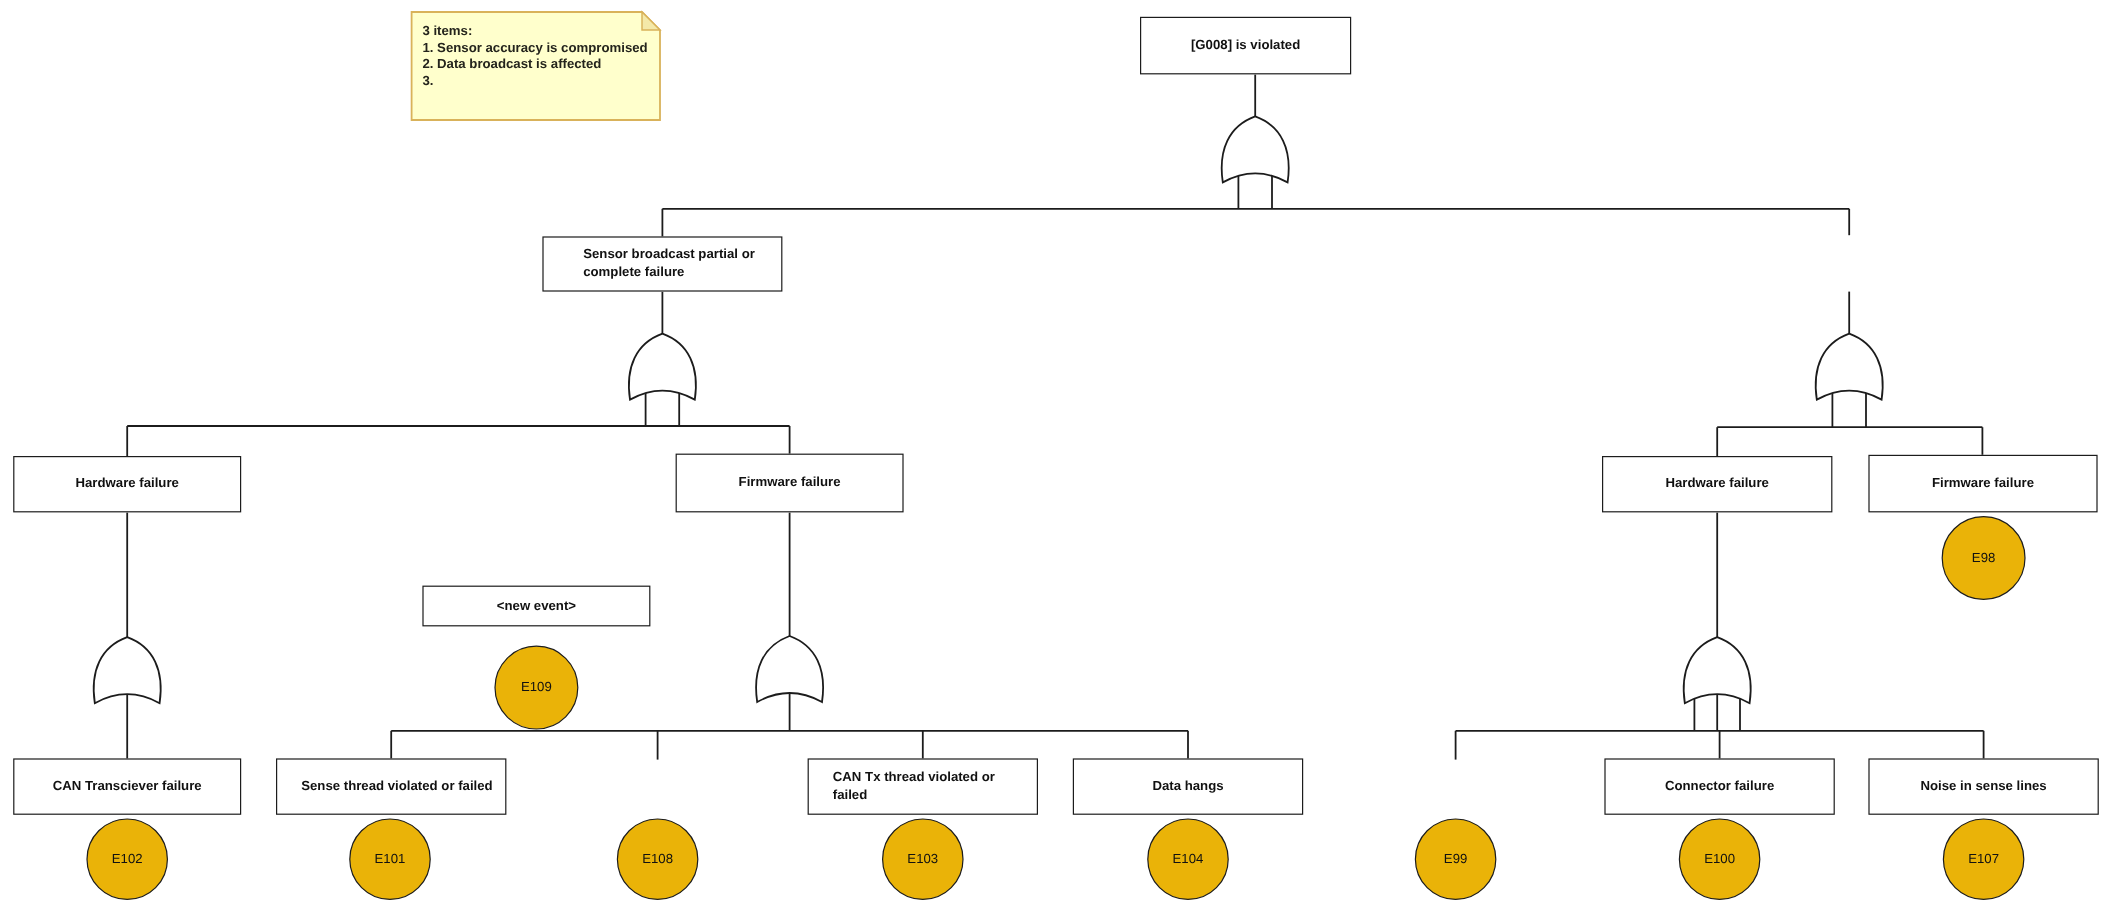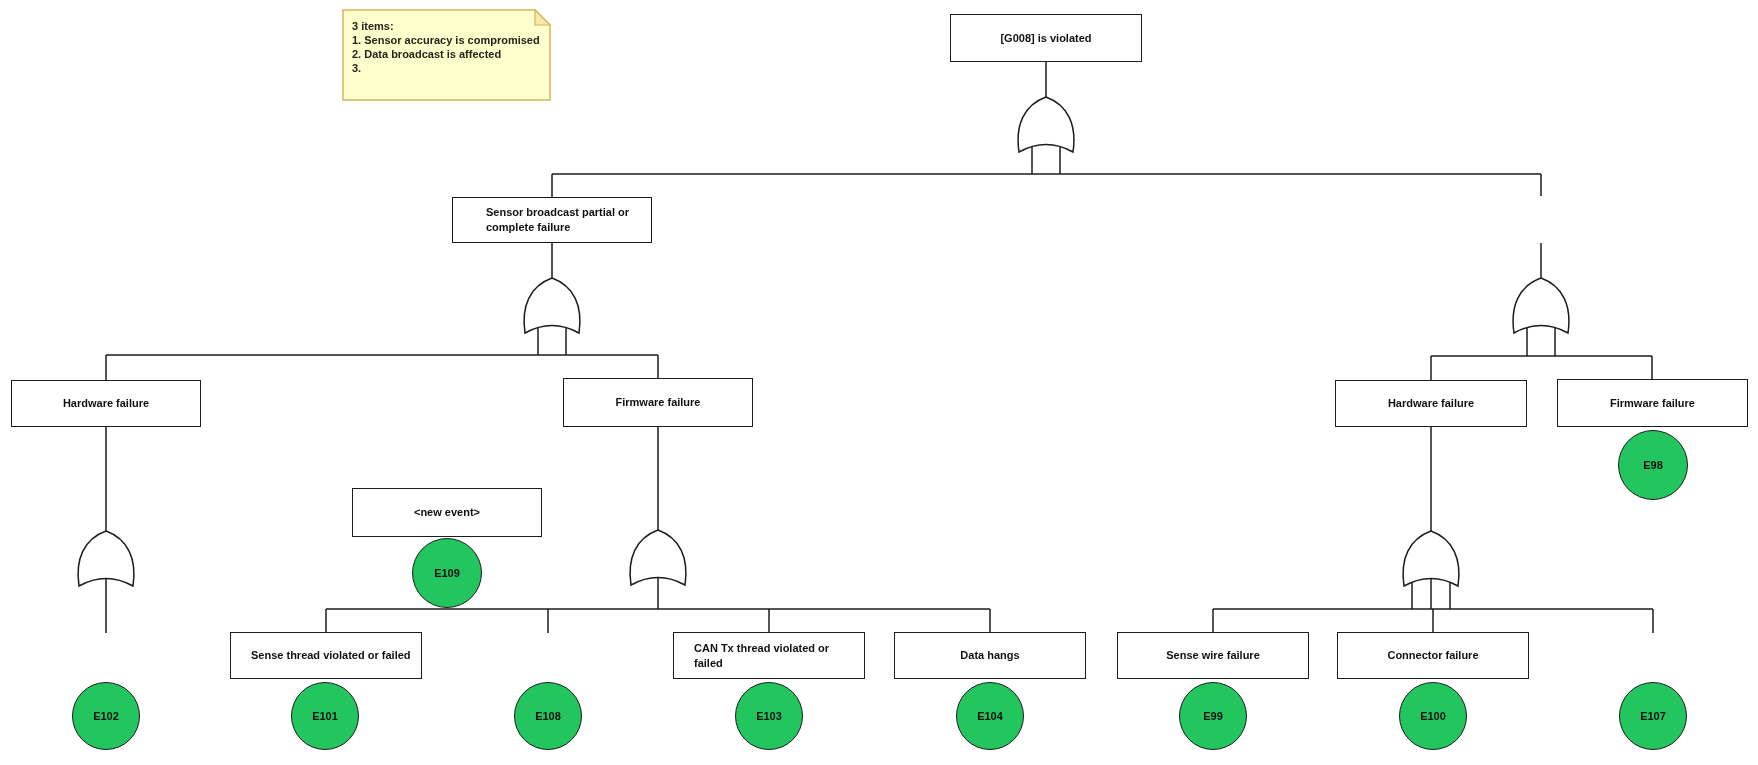--- a/index.html
+++ b/index.html
@@ -8,23 +8,23 @@
     font-family:"Liberation Sans","DejaVu Sans",sans-serif;
   }
   #wires{position:absolute;left:0;top:0;width:1758px;height:765px;}
   .node{
     position:absolute;box-sizing:border-box;background:#ffffff;
     border:1.5px solid #1c1c1c;display:flex;align-items:center;justify-content:center;
     text-align:center;font-size:11px;font-weight:700;color:#111111;line-height:15px;
   }
   .node.two-line{justify-content:flex-start;text-align:left;padding-left:20px;padding-right:5px;}
   .event{
-    position:absolute;box-sizing:border-box;background:#22c55e;
+    position:absolute;box-sizing:border-box;background:#eab308;
     border:1.5px solid #1c1c1c;border-radius:50%;display:flex;align-items:center;
-    justify-content:center;font-size:11px;font-weight:700;color:#111111;
+    justify-content:center;font-size:11px;font-weight:400;color:#111111;
   }
   .note-text{
     position:absolute;left:352px;top:19px;width:195px;
     font-size:11px;font-weight:700;line-height:14px;color:#24241c;
   }
 </style>
 </head>
 <body>
 
 <div id="canvas">
@@ -90,33 +90,34 @@
     </g>
   </svg>
 
   <div class="note-text">
     <div>3 items:</div>
     <div>1. Sensor accuracy is compromised</div>
     <div>2. Data broadcast is affected</div>
     <div>3.</div>
   </div>
 
-  <div class="node" style="left:950px;top:14px;width:192px;height:48px;">[G008] is violated</div>
+  <div class="node" style="left:950px;top:14px;width:176px;height:48px;">[G008] is violated</div>
   <div class="node two-line" style="left:452px;top:197px;width:200px;height:46px;padding-left:33px;">Sensor broadcast partial or complete failure</div>
   <div class="node" style="left:11px;top:380px;width:190px;height:47px;">Hardware failure</div>
   <div class="node" style="left:563px;top:378px;width:190px;height:49px;">Firmware failure</div>
   <div class="node" style="left:1335px;top:380px;width:192px;height:47px;">Hardware failure</div>
   <div class="node" style="left:1557px;top:379px;width:191px;height:48px;">Firmware failure</div>
-  <div class="node" style="left:352px;top:488px;width:190px;height:49px;">&lt;new event&gt;</div>
+  <div class="node" style="left:352px;top:488px;width:190px;height:34px;">&lt;new event&gt;</div>
 
+  <div class="node" style="left:11px;top:632px;width:190px;height:47px;">CAN Transciever failure</div>
   <div class="node two-line" style="left:230px;top:632px;width:192px;height:47px;">Sense thread violated or failed</div>
   <div class="node two-line" style="left:673px;top:632px;width:192px;height:47px;">CAN Tx thread violated or failed</div>
   <div class="node" style="left:894px;top:632px;width:192px;height:47px;">Data hangs</div>
-  <div class="node" style="left:1117px;top:632px;width:192px;height:47px;">Sense wire failure</div>
   <div class="node" style="left:1337px;top:632px;width:192px;height:47px;">Connector failure</div>
+  <div class="node" style="left:1557px;top:632px;width:192px;height:47px;">Noise in sense lines</div>
 
   <div class="event" style="left:412px;top:538px;width:70px;height:70px;">E109</div>
   <div class="event" style="left:1618px;top:430px;width:70px;height:70px;">E98</div>
   <div class="event" style="left:72px;top:682px;width:68px;height:68px;">E102</div>
   <div class="event" style="left:291px;top:682px;width:68px;height:68px;">E101</div>
   <div class="event" style="left:514px;top:682px;width:68px;height:68px;">E108</div>
   <div class="event" style="left:735px;top:682px;width:68px;height:68px;">E103</div>
   <div class="event" style="left:956px;top:682px;width:68px;height:68px;">E104</div>
   <div class="event" style="left:1179px;top:682px;width:68px;height:68px;">E99</div>
   <div class="event" style="left:1399px;top:682px;width:68px;height:68px;">E100</div>

